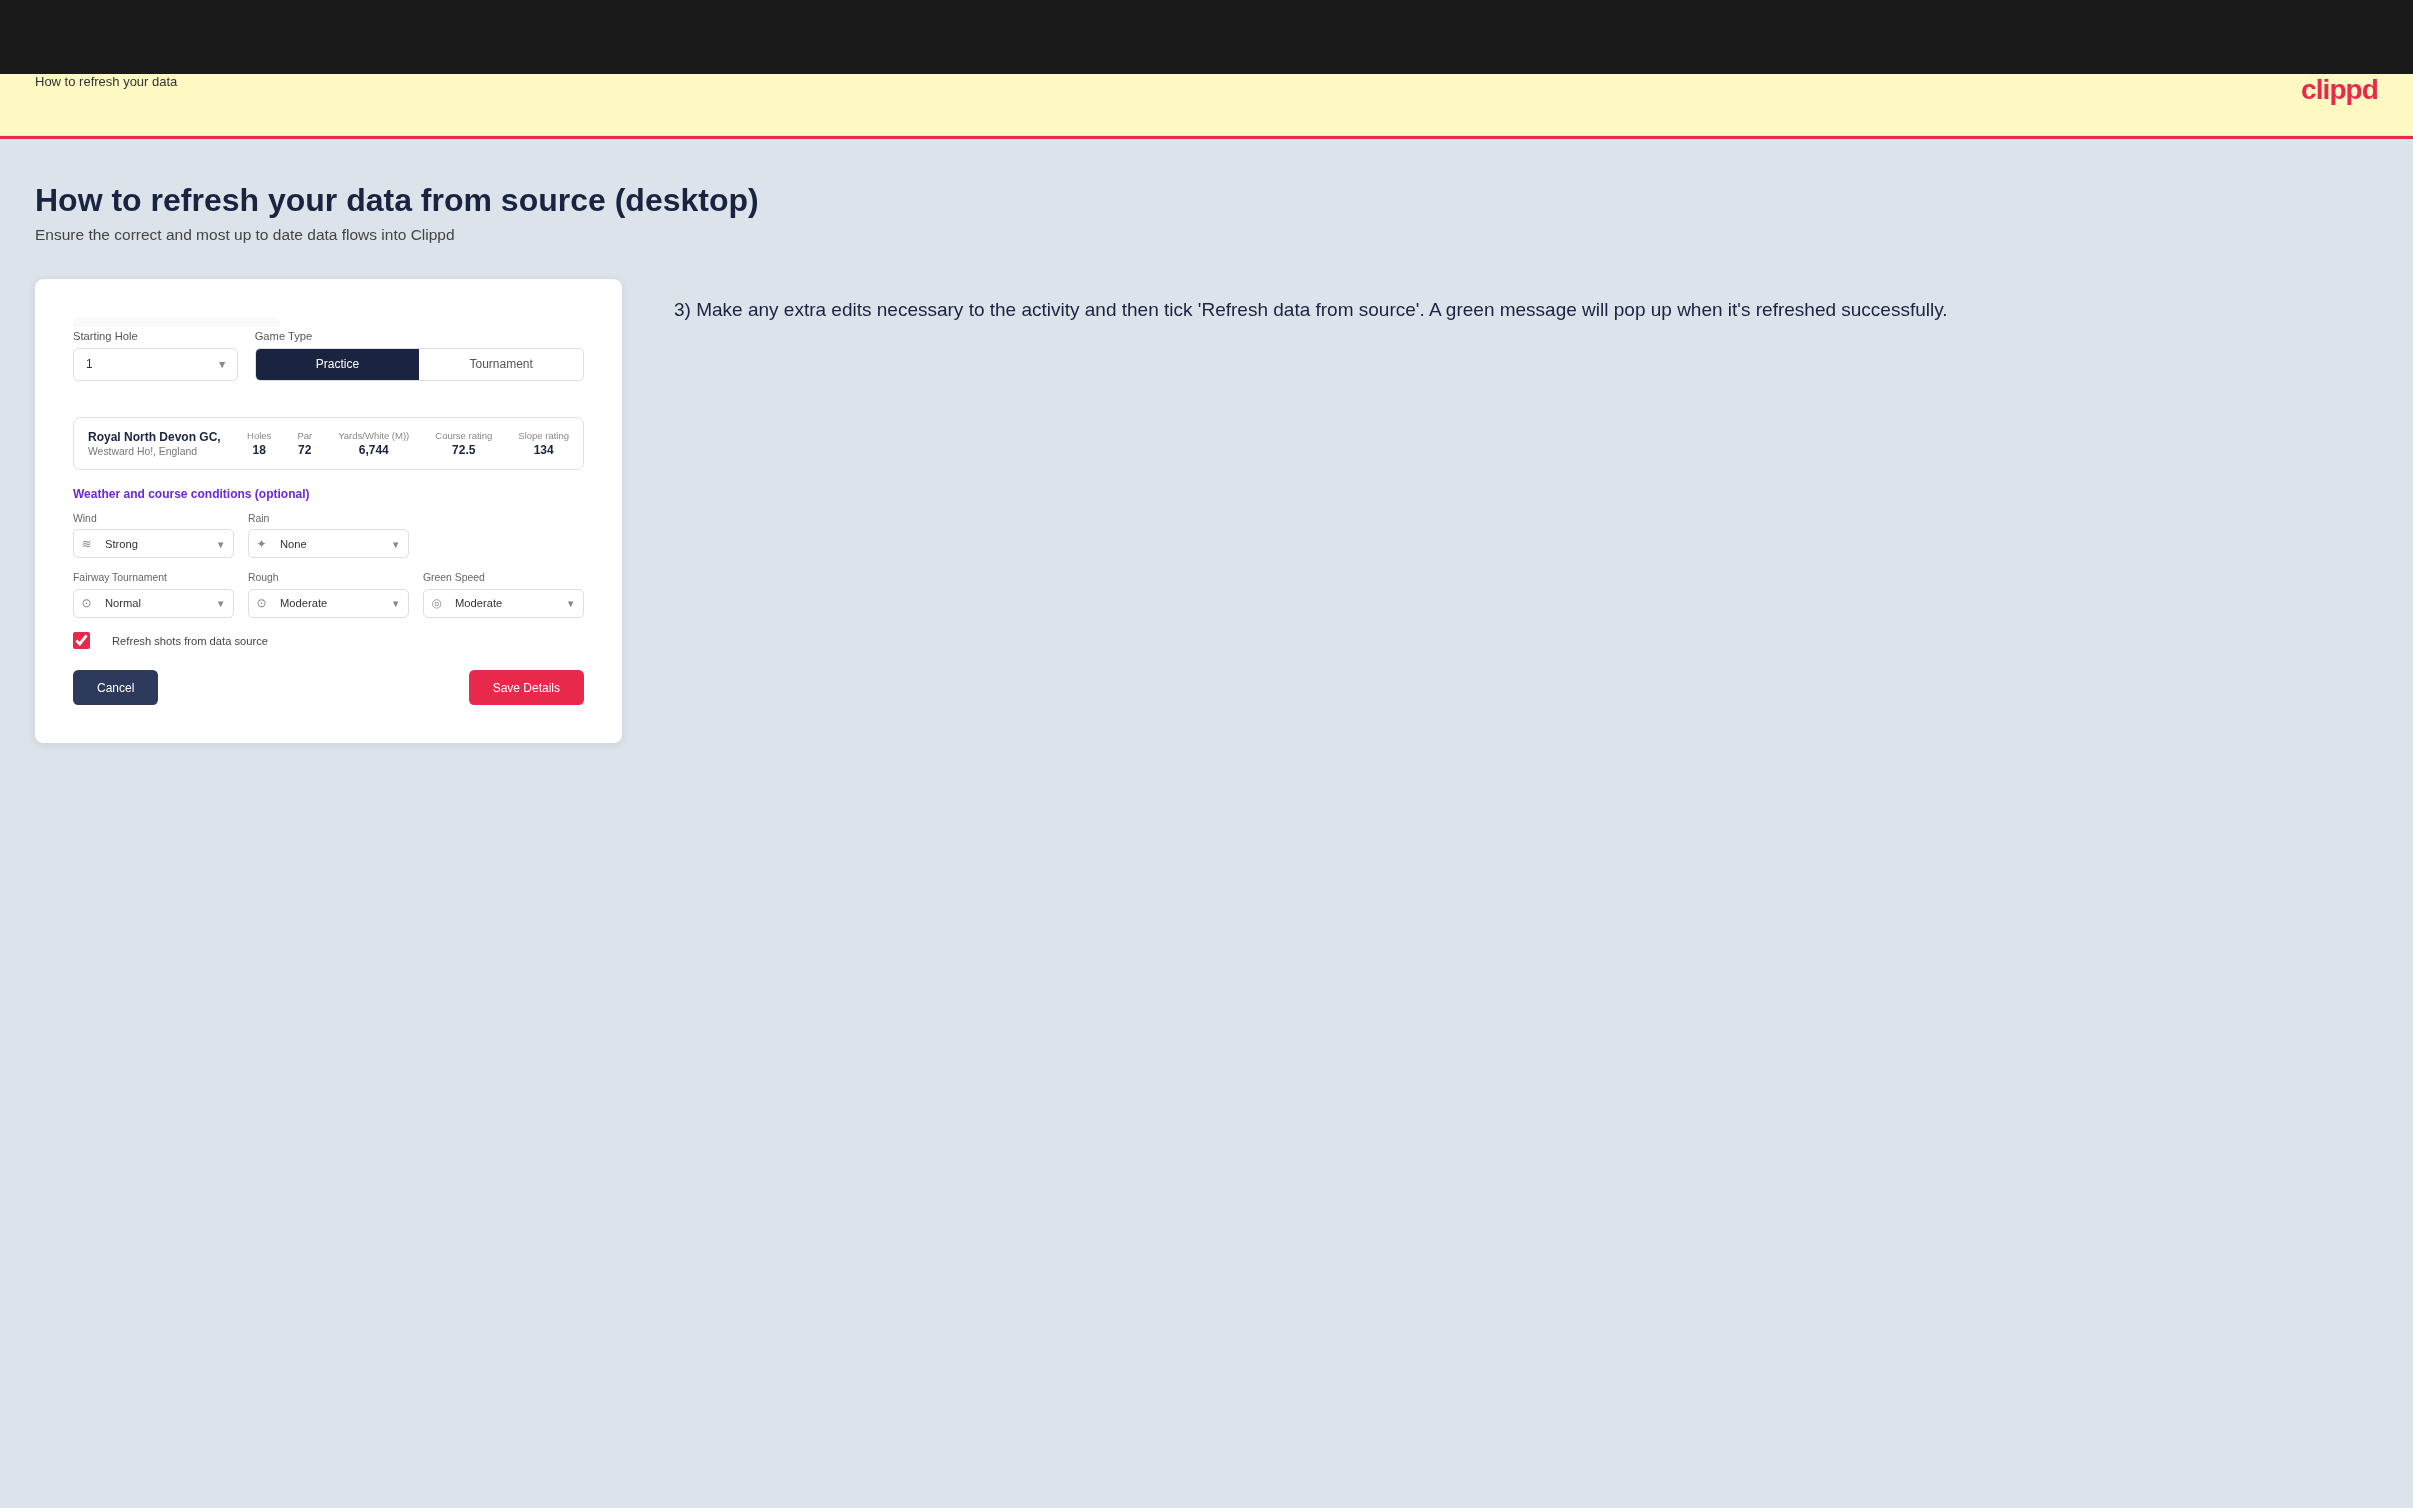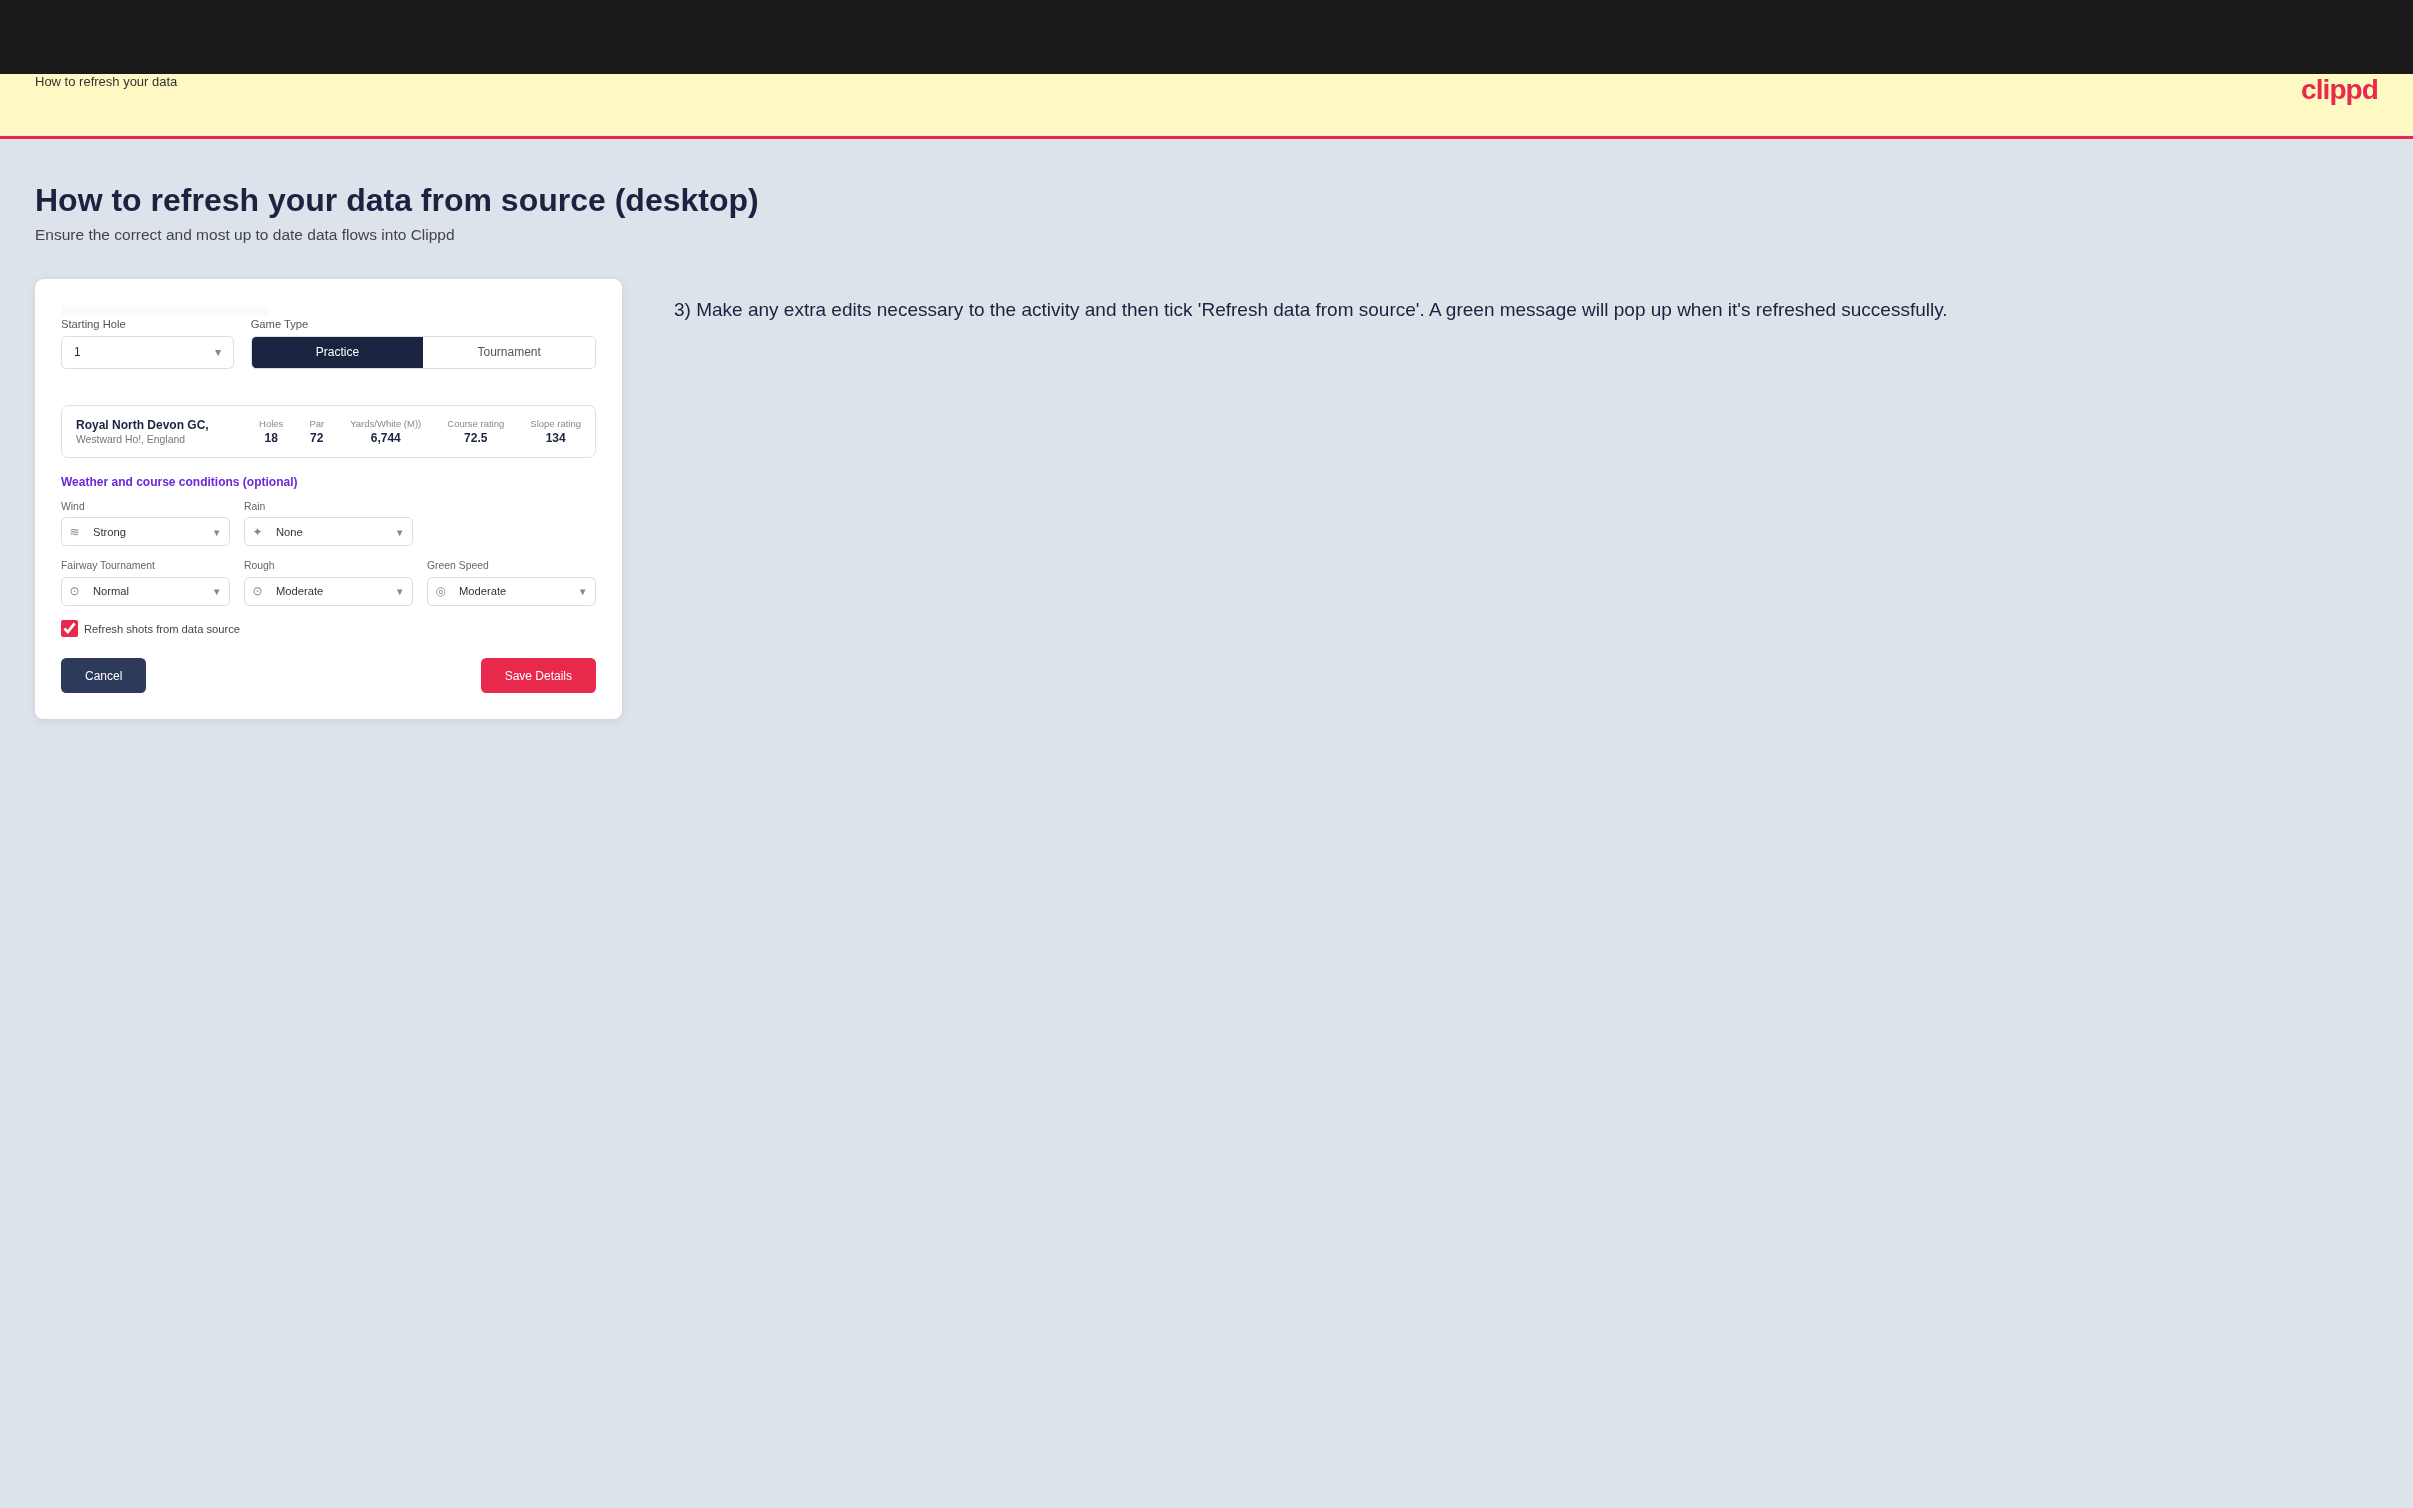--- a/index.html
+++ b/index.html
@@ -56,21 +56,21 @@
       margin-bottom: 35px;
     }
     .content-area {
       display: flex;
       gap: 52px;
       align-items: flex-start;
     }
     .form-card {
       background: #fff;
       border-radius: 8.6px;
-      padding: 26px;
+      padding: 38px;
       width: 587px;
       min-width: 587px;
       box-shadow: 0 1.7px 8.6px rgba(0,0,0,0.08);
     }
     .form-row {
       display: flex;
       gap: 17px;
       margin-bottom: 17px;
     }
     .form-group {
@@ -216,21 +216,21 @@
       right: 8.6px;
       top: 50%;
       transform: translateY(-50%);
       color: #888;
       font-size: 9.5px;
       pointer-events: none;
     }
     .checkbox-row {
       display: flex;
       align-items: center;
-      gap: 6px;
+      gap: 22px;
       margin-bottom: 21px;
       margin-top: 7px;
     }
     .checkbox-input {
       width: 17px;
       height: 17px;
       accent-color: #e8294c;
       cursor: pointer;
     }
     .checkbox-label {

